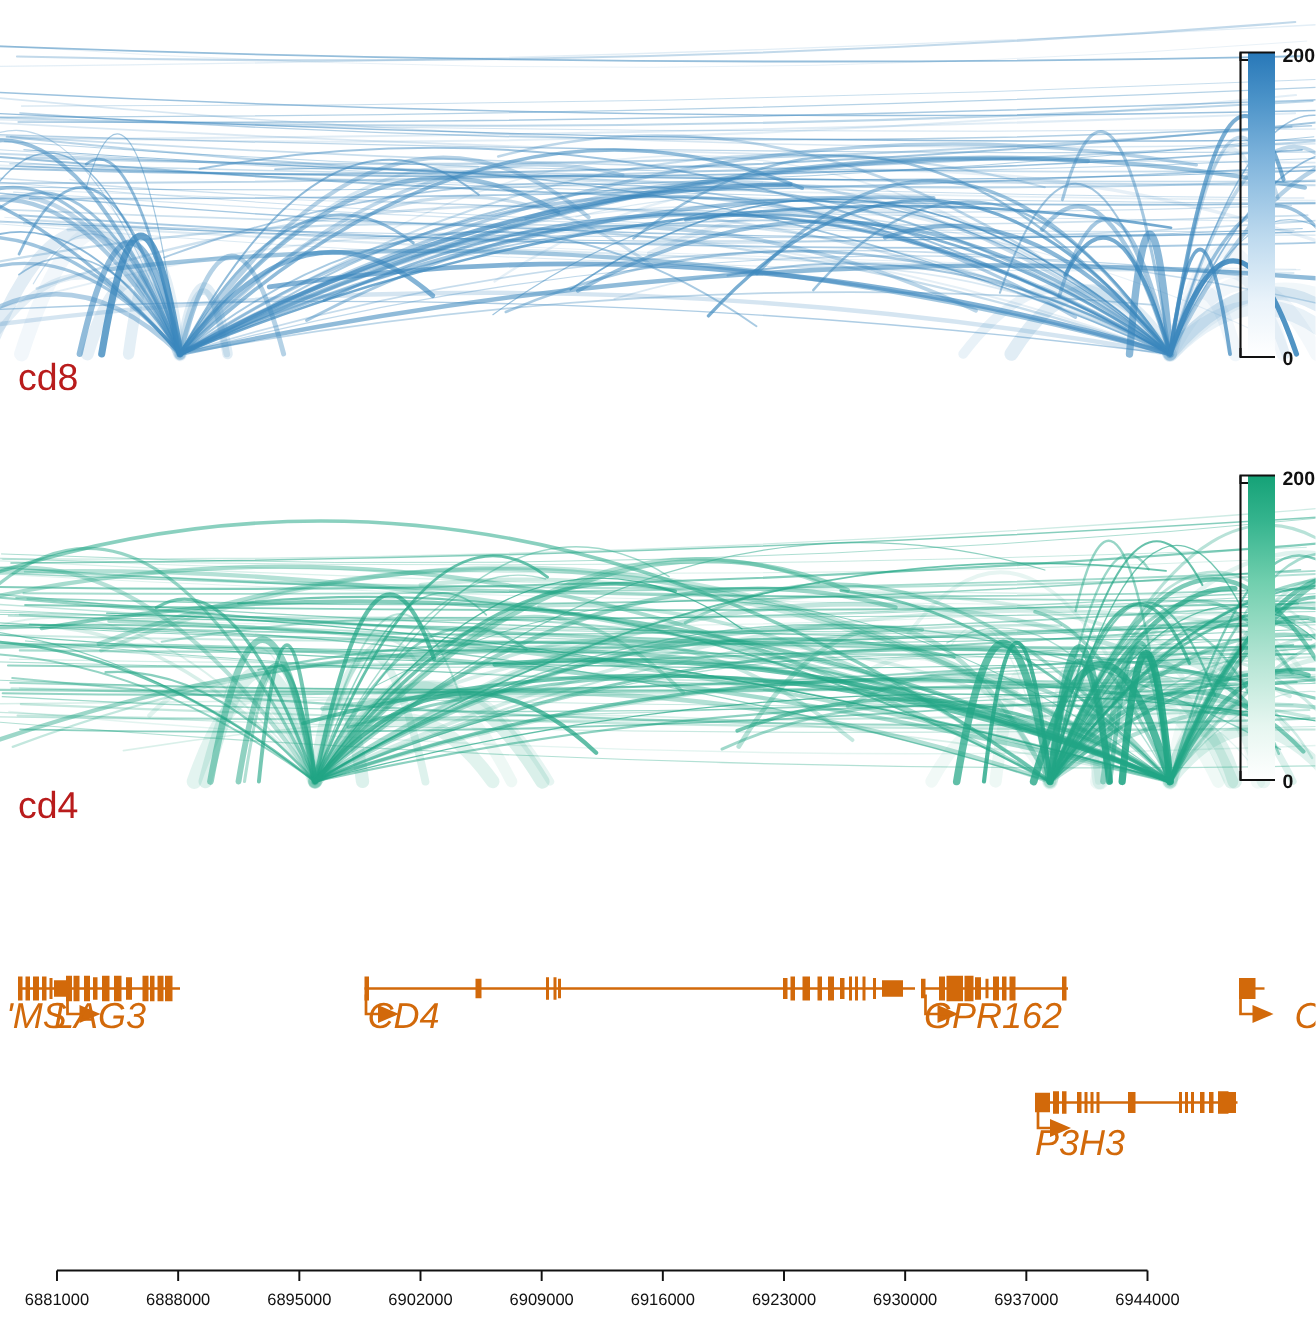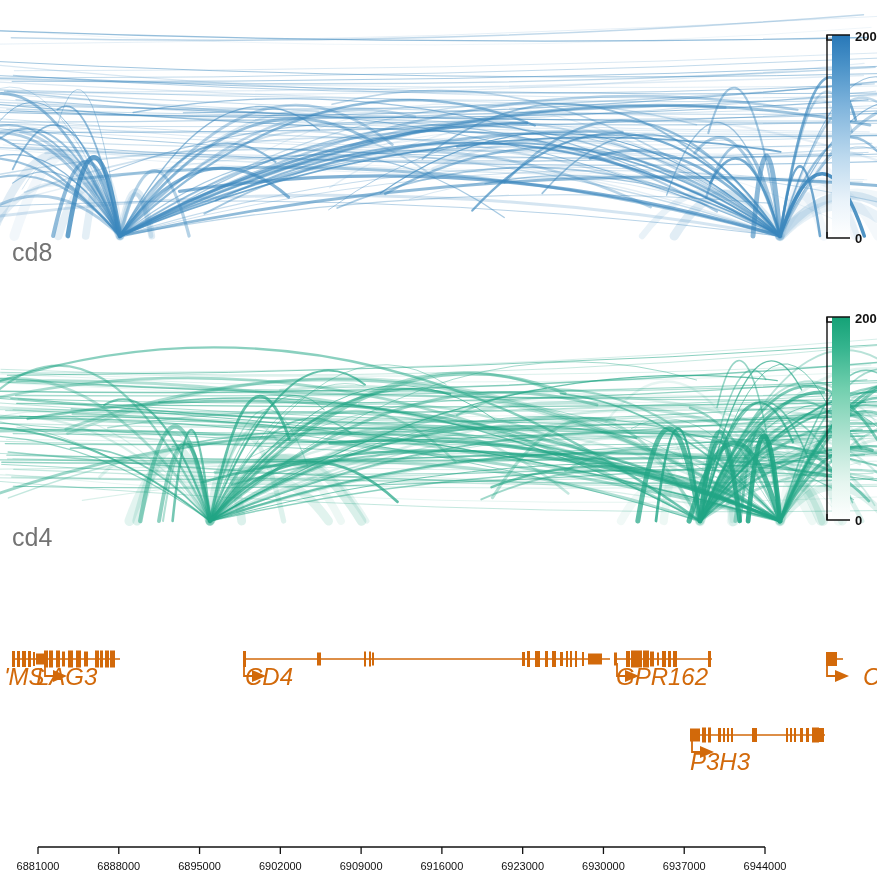--- a/index.html
+++ b/index.html
@@ -4,21 +4,21 @@
 <style>
   html,body{margin:0;padding:0;background:#ffffff;}
   body{width:877px;height:892px;position:relative;overflow:hidden;
        font-family:"Liberation Sans",sans-serif;}
   .panel{position:absolute;left:0;width:877px;}
   #cd8-panel{top:0;height:285px;}
   #cd4-panel{top:285px;height:290px;}
   #gene-panel{top:575px;height:245px;font-style:italic;}
   #axis-panel{top:820px;height:72px;}
   svg{display:block;overflow:visible;}
-  .track-label{position:absolute;font-size:25px;fill:#1a1a1a;color:#737373;
+  .track-label{position:absolute;font-size:25px;fill:#1a1a1a;color:#b91c1c;
       letter-spacing:0px;}
   #cd8-label{left:12px;top:238px;}
   #cd4-label{left:12px;top:523px;}
   .cbar-tick-text{font-size:13px;font-weight:bold;fill:#111111;
       font-family:"Liberation Sans",sans-serif;}
   .axis-text{font-size:11px;fill:#111111;font-family:"Liberation Sans",sans-serif;}
   .gene-name{font-size:24px;fill:#d2690a;font-family:"Liberation Sans",sans-serif;}
 </style>
 </head>
 <body>

